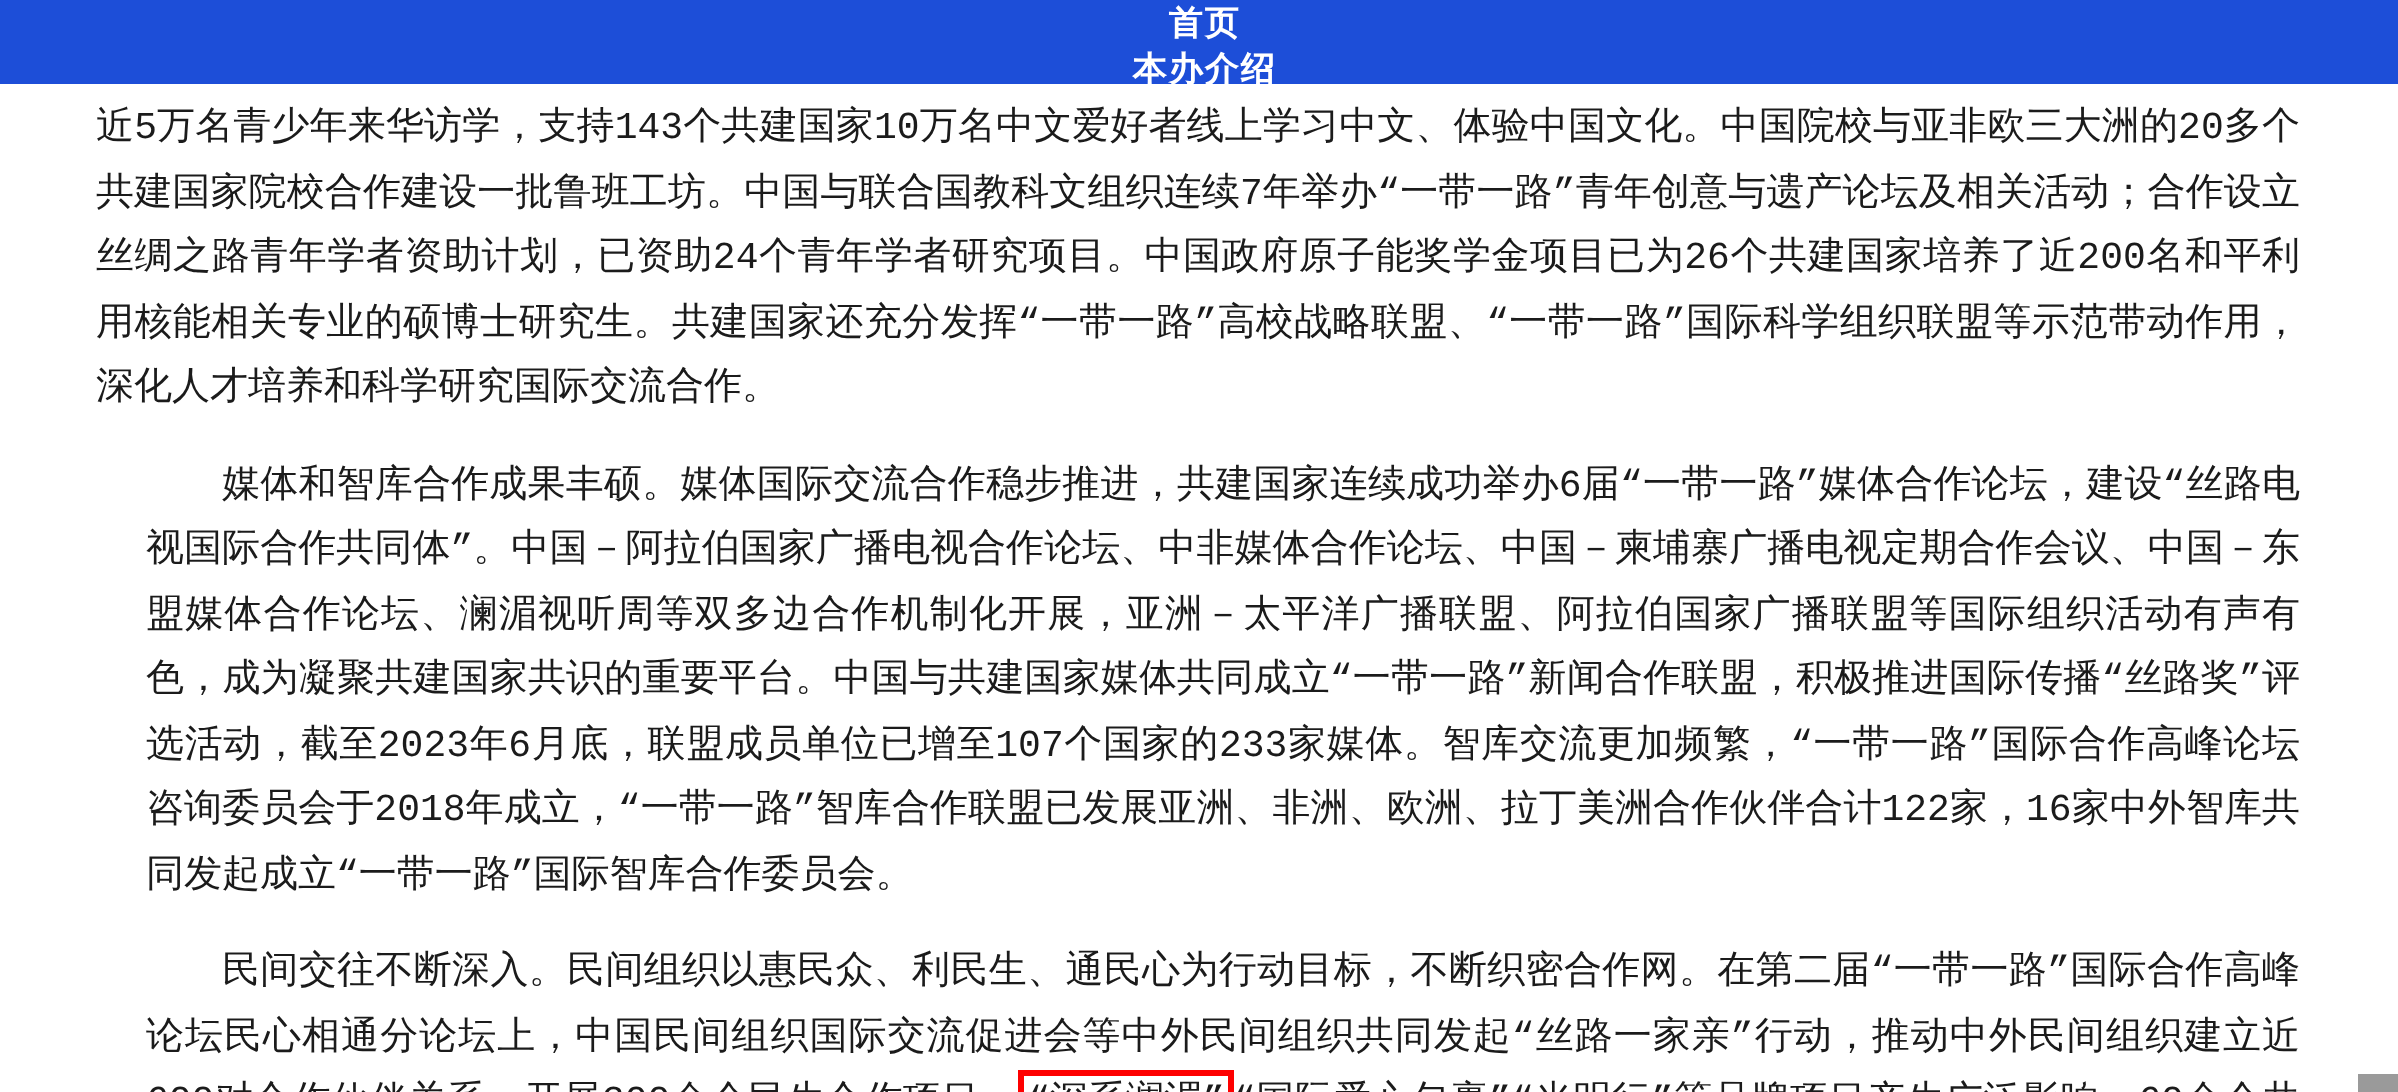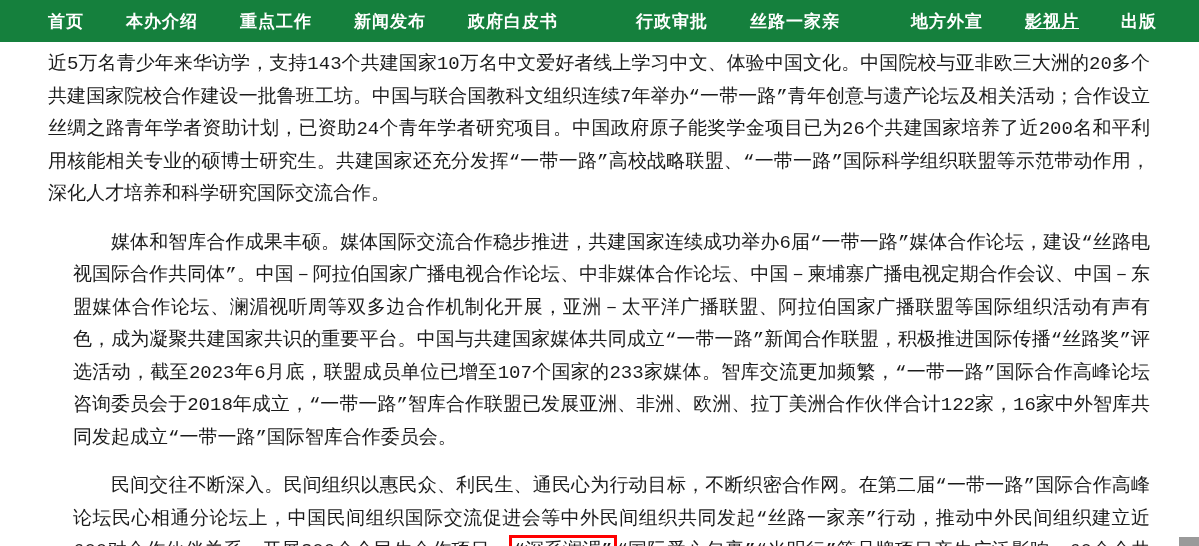--- a/index.html
+++ b/index.html
@@ -47,21 +47,21 @@
   .scroll-corner {
     position: absolute;
     right: 0; bottom: 0;
     width: 20px; height: 9px;
     background: #9a9a9a;
   }
 </style>
 </head>
 <body>
 
-<nav class="navbar" style="background: #15803d;">
+<nav class="navbar" style="background: #1d4ed8; flex-direction: column;">
     <a class="nav-item" style="color: rgb(255, 255, 255);">首页</a>
     <a class="nav-item" style="color: rgb(255, 255, 255);">本办介绍</a>
     <a class="nav-item" style="color: rgb(255, 255, 255);">重点工作</a>
     <a class="nav-item" style="color: rgb(255, 255, 255);">新闻发布</a>
     <a class="nav-item" style="color: rgb(255, 255, 255);">政府白皮书</a>
     <a class="nav-item" style="color: rgb(255, 255, 255); margin-left: 36px;">行政审批</a>
     <a class="nav-item" style="color: rgb(255, 255, 255);">丝路一家亲</a>
     <a class="nav-item" style="color: rgb(255, 255, 255); margin-left: 29px;">地方外宣</a>
     <a class="nav-item" style="color: rgb(255, 255, 255); text-decoration: underline;">影视片</a>
     <a class="nav-item" style="color: rgb(255, 255, 255);">出版</a>

